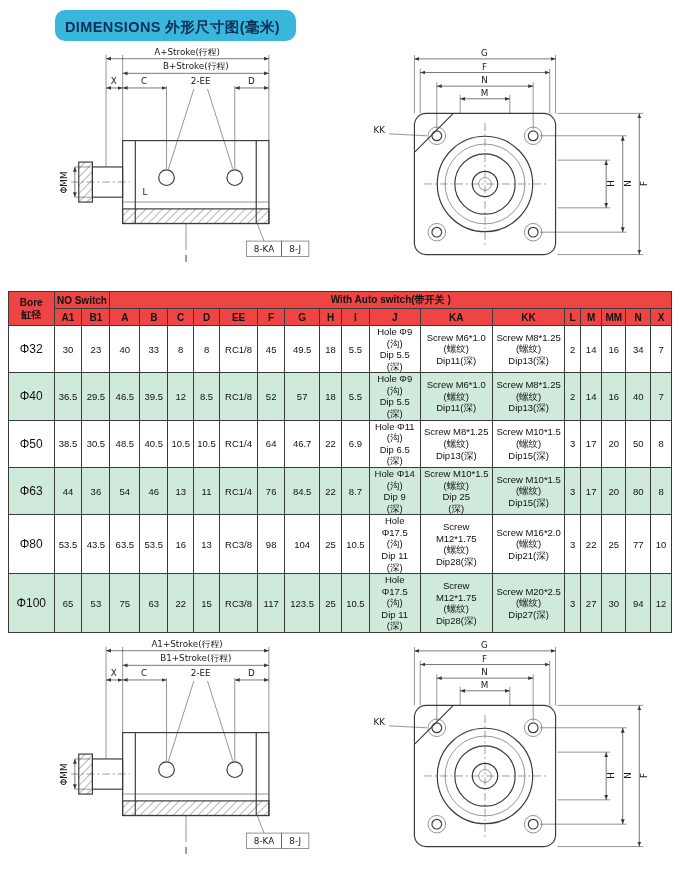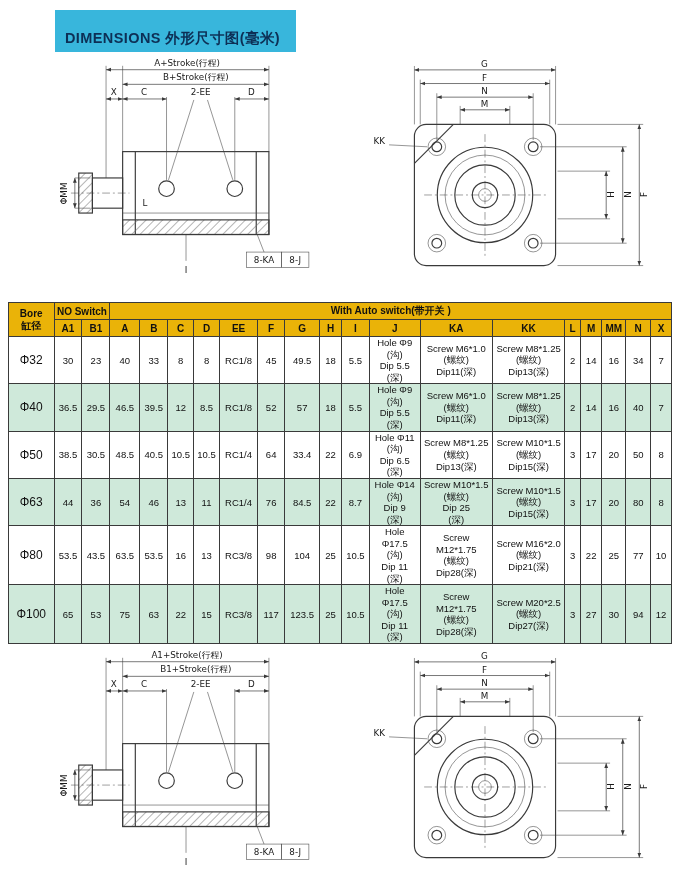--- a/index.html
+++ b/index.html
@@ -4,42 +4,42 @@
 <style>
   * { box-sizing: border-box; margin: 0; padding: 0; }
   html,body { background:#ffffff; }
   .page {
     width: 680px; height: 878px; background: #ffffff; overflow: hidden;
     font-family: "Liberation Sans", "DejaVu Sans", sans-serif;
     padding: 10px 8px 0 8px; position: relative;
   }
   .title-bar {
     display: inline-block; margin-left: 47px; background: #38b6dc; color: #0d2f55;
-    font-size: 14.5px; font-weight: bold; padding: 19px 16px 4px 10px; letter-spacing: .4px;
+    font-size: 14.5px; font-weight: bold; padding: 8px 16px 4px 10px; letter-spacing: .4px; border-radius: 10px;
   }
   .subtitle { margin: 9px 0 0 40px; font-size: 12px; font-weight: bold; color: #1a1a1a; }
   .drawings { display: flex; justify-content: center; align-items: flex-start; gap: 12px; margin-top: 2px; }
 
   
   svg .ln   { stroke:#3a3a3a; stroke-width:1.2; fill:none; }
   svg .thin { stroke:#4a4a4a; stroke-width:0.6; fill:none; }
   svg .dim  { stroke:#3a3a3a; stroke-width:0.7; fill:none; }
   svg .cl   { stroke:#3a3a3a; stroke-width:0.5; fill:none; stroke-dasharray:8 3 2 3; }
   svg .hatched { fill:url(#hatch); }
   svg .arr2 { marker-start:url(#arrw); marker-end:url(#arrw); }
   svg .lblg text { font: 9px "DejaVu Sans", sans-serif; fill:#1a1a1a; text-anchor: middle; }
 
   
   table.dims { border-collapse: collapse; margin: 4px auto 0; table-layout: fixed; width: 664px; }
   .dims th, .dims td {
     border: 1px solid #3a3a3a; text-align: center; vertical-align: middle;
     font-size: 9.5px; padding: 0 1px; color: #111;
   }
   .dims thead tr { height: 17px; }
-  .dims thead th { background: #eab308; font-weight: bold; font-size: 10px; }
+  .dims thead th { background: #ef4444; font-weight: bold; font-size: 10px; }
   .dims tbody tr { height: 43px; }
   .dims tbody tr:nth-child(even) td { background: #cfe9da; }
   .pre { white-space: pre-line; line-height: 1.22; font-size: 8.4px; }
   th.pre { font-size: 9.5px; line-height: 1.15; }
   td.bore { font-size: 12px; }
 </style>
 </head>
 <body>
 
 <svg width="0" height="0" style="position:absolute" aria-hidden="true">
@@ -290,21 +290,21 @@
     <tr>
       <td class="bore">Φ50</td>
       <td>38.5</td>
       <td>30.5</td>
       <td>48.5</td>
       <td>40.5</td>
       <td>10.5</td>
       <td>10.5</td>
       <td>RC1/4</td>
       <td>64</td>
-      <td>33.4</td>
+      <td>46.7</td>
       <td>22</td>
       <td>6.9</td>
       <td class="pre">Hole Φ11
 (沟)
 Dip 6.5
 (深)</td>
       <td class="pre">Screw M8*1.25
 (螺纹)
 Dip13(深)</td>
       <td class="pre">Screw M10*1.5

